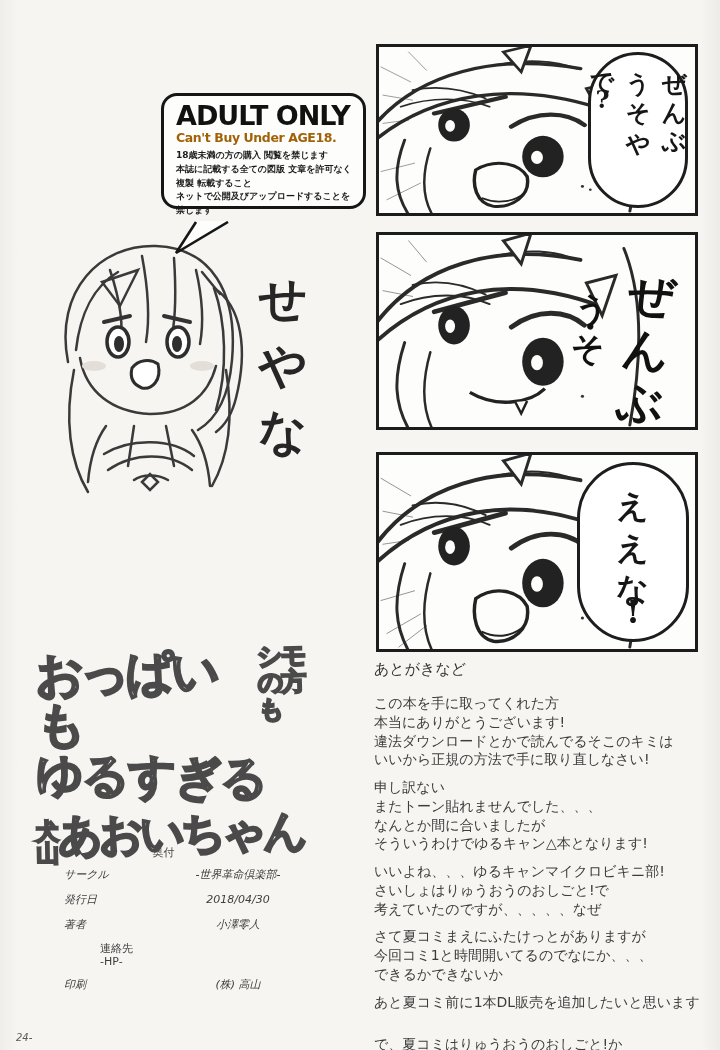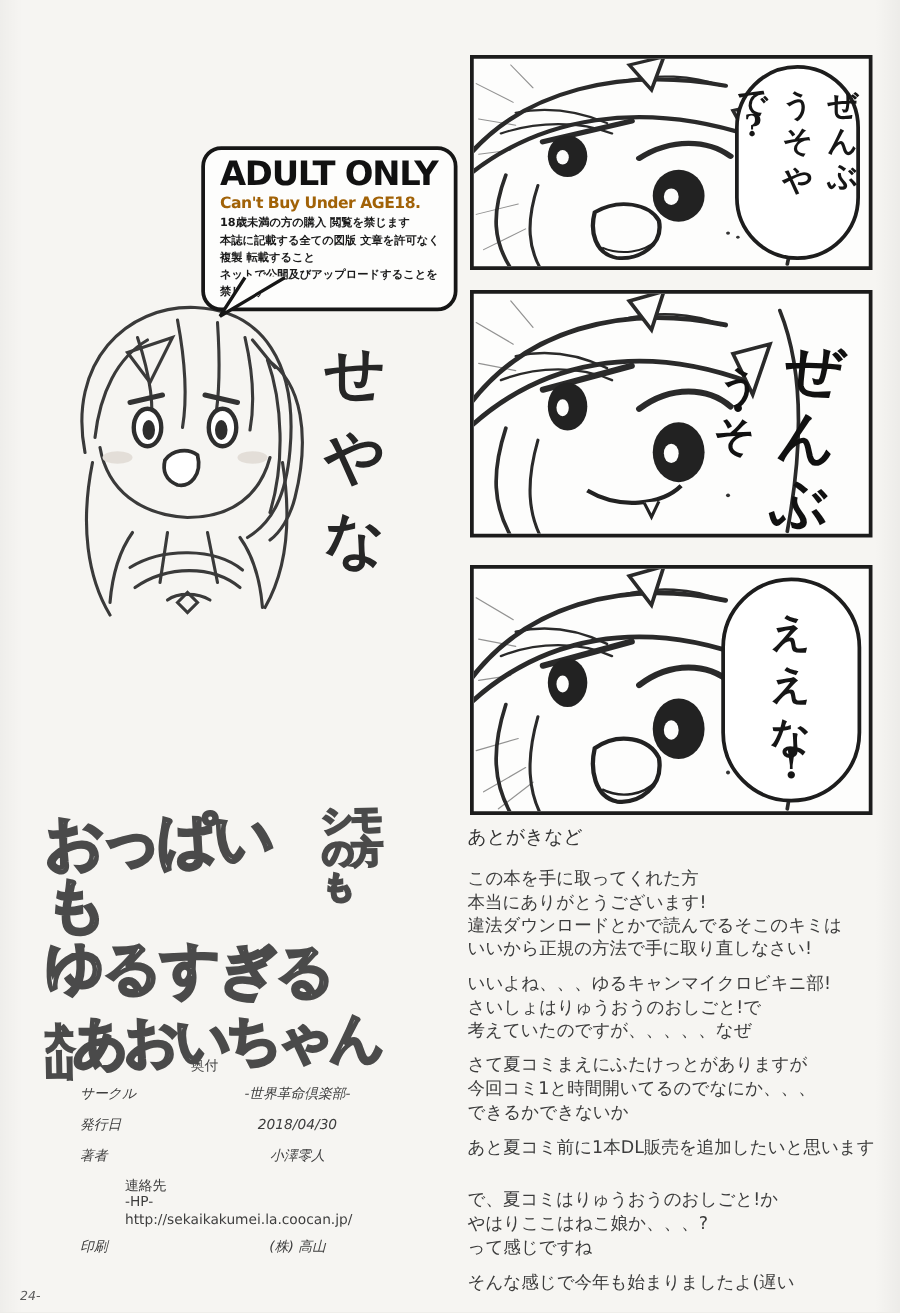--- a/index.html
+++ b/index.html
@@ -8,23 +8,23 @@
     position:relative; width:720px; height:1050px; margin:0 auto;
     background:#f6f5f2;
     background-image:linear-gradient(90deg, rgba(0,0,0,0.03) 0, rgba(0,0,0,0) 18px, rgba(0,0,0,0) 700px, rgba(0,0,0,0.04) 720px);
     overflow:hidden;
     font-family:"DejaVu Sans", sans-serif;
     color:#222;
   }
 
   
   .adult-box {
-    position:absolute; left:161px; top:93px; width:205px; height:132px;
+    position:absolute; left:161px; top:93px; width:205px; height:116px;
     background:#fdfdfc; border:3px solid #161616; border-radius:16px;
-    padding:7px 10px 6px 12px; z-index:3;margin-top:24px;
+    padding:7px 10px 6px 12px; z-index:3;
   }
   .adult-title { font-size:27px; font-weight:bold; letter-spacing:-1px; line-height:0.95; color:#111; }
   .adult-sub   { font-size:12.5px; font-weight:bold; letter-spacing:-0.4px; color:#a16207; margin-top:1px; }
   .adult-body  { font-size:9px; font-weight:bold; line-height:1.55; margin-top:4px; white-space:pre-line; color:#1a1a1a; }
   .adult-tail  { position:absolute; left:172px; top:221px; width:62px; height:34px; z-index:4; }
 
   
   .chibi-svg { position:absolute; left:46px; top:230px; width:210px; height:278px; }
   .seyana {
     position:absolute; left:252px; top:246px;
@@ -309,34 +309,37 @@
       <span class="col-label">発行日</span>
       <span class="col-value">2018/04/30</span>
     </div>
     <div class="col-row">
       <span class="col-label">著者</span>
       <span class="col-value">小澤零人</span>
     </div>
     <div class="col-contact">
       <div>連絡先</div>
       <div>-HP-</div>
-      <div>http://sekaikakumei.la.coocan.jp/</div>
     </div>
     <div class="col-row">
       <span class="col-label">印刷</span>
       <span class="col-value">(株)  高山</span>
     </div>
   </div>
 
   <div class="afterword">
     <div class="afterword-heading">あとがきなど</div>
     <p>この本を手に取ってくれた方
 本当にありがとうございます!
 違法ダウンロードとかで読んでるそこのキミは
 いいから正規の方法で手に取り直しなさい!</p>
+    <p>申し訳ない
+またトーン貼れませんでした、、、
+なんとか間に合いましたが
+そういうわけでゆるキャン△本となります!</p>
     <p>いいよね、、、ゆるキャンマイクロビキニ部!
 さいしょはりゅうおうのおしごと!で
 考えていたのですが、、、、、なぜ</p>
     <p>さて夏コミまえにふたけっとがありますが
 今回コミ1と時間開いてるのでなにか、、、
 できるかできないか</p>
     <p class="solo">あと夏コミ前に1本DL販売を追加したいと思います</p>
     <p>で、夏コミはりゅうおうのおしごと!か
 やはりここはねこ娘か、、、?
 って感じですね</p>

